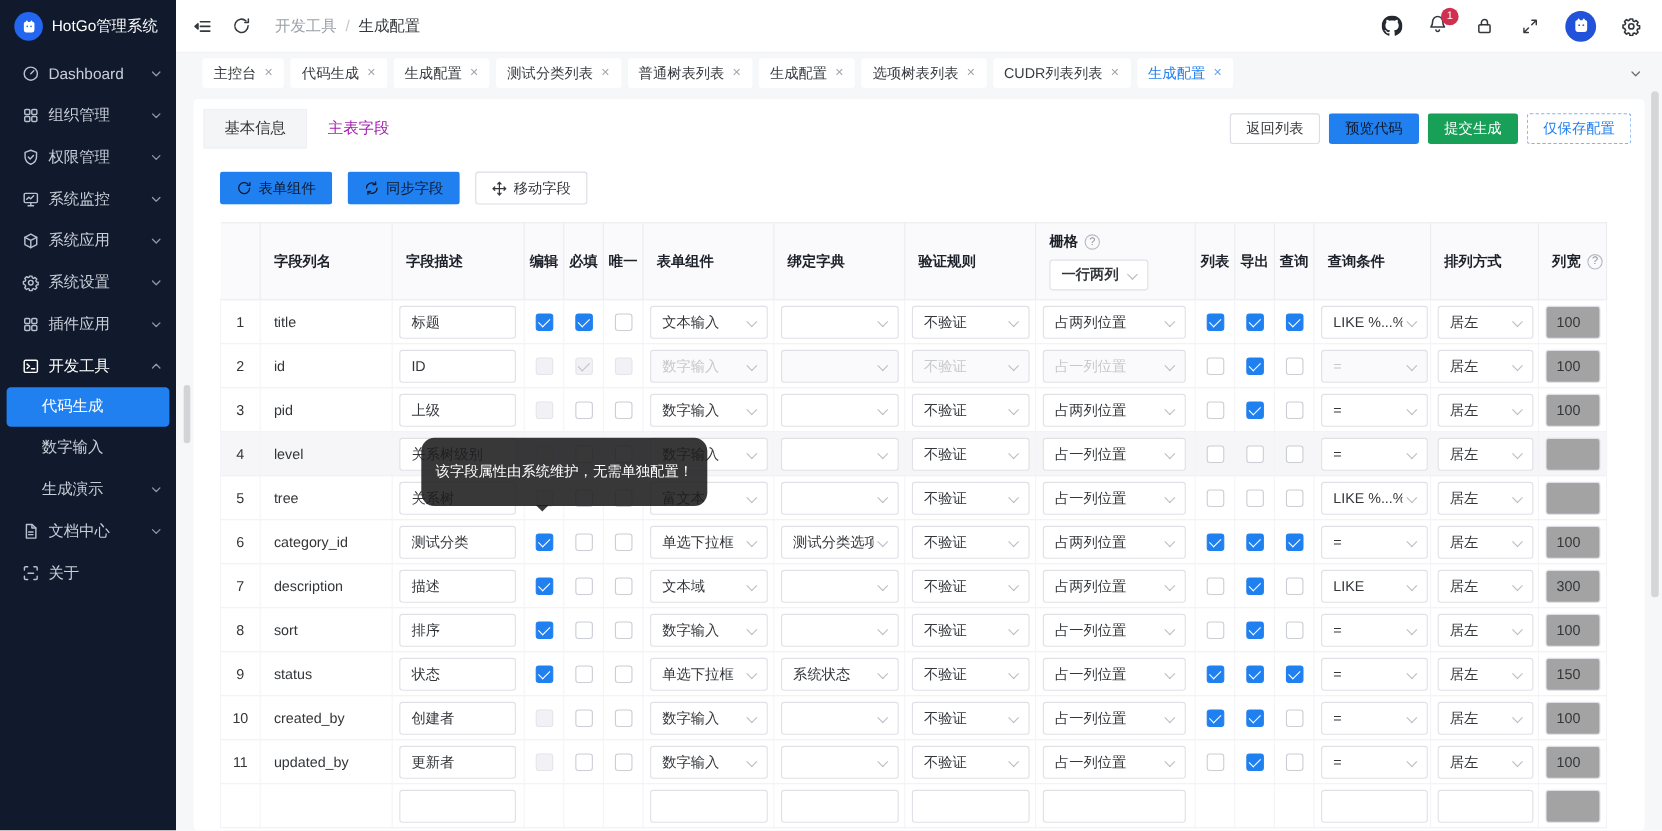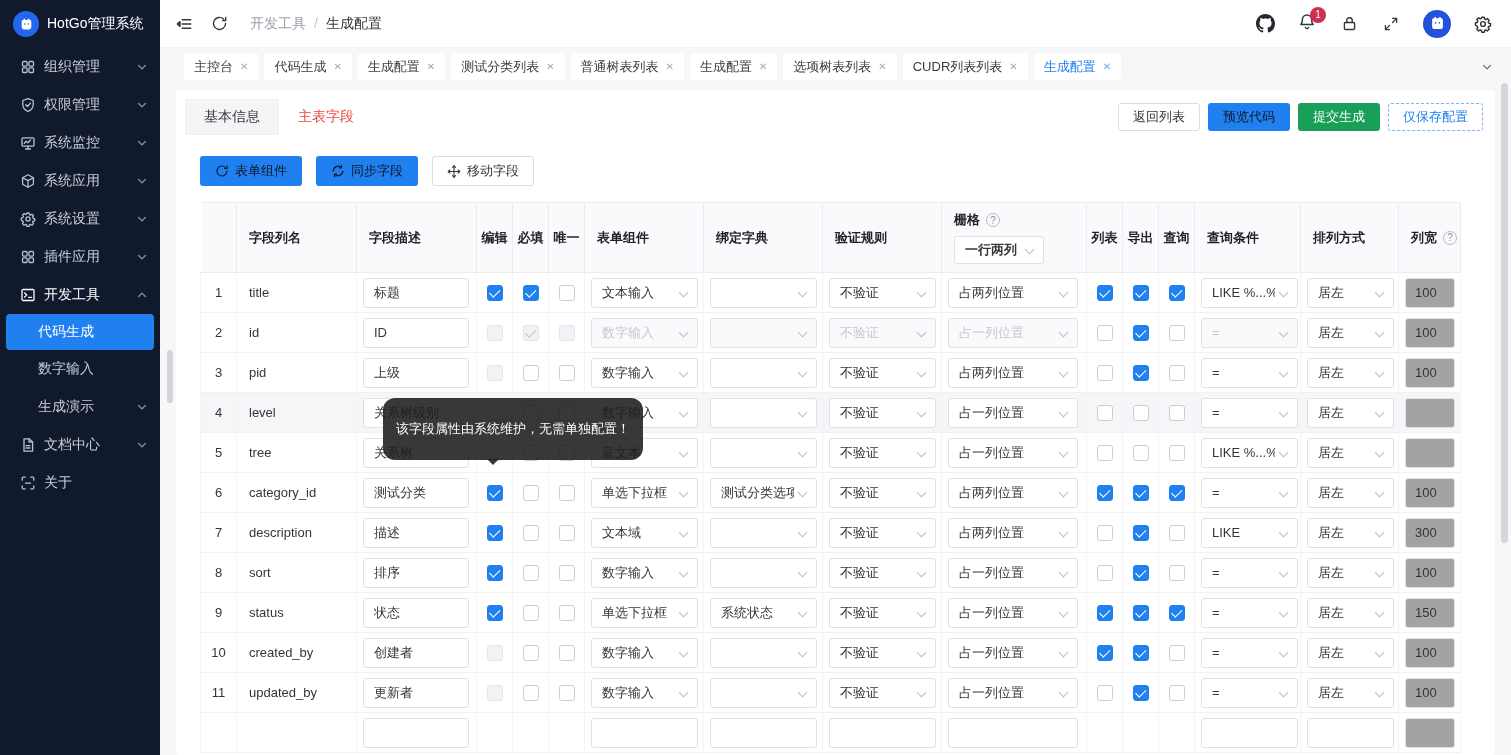--- a/index.html
+++ b/index.html
@@ -35,21 +35,21 @@
   .chip .x{color:#a3a8b0;font-size:10px}
   .chip.active{color:#2080f0}
   .chip.active .x{color:#6aa7ef}
   .tab-dd{margin-left:auto;border:none;background:transparent;color:#6b7077;cursor:pointer;display:flex;padding:4px}
   
   .content{position:absolute;top:90px;left:16px;right:16px;bottom:0}
   .card{background:#fff;border-radius:4px;height:100%;overflow:hidden;position:relative;padding:0 24px}
   .card-head{display:flex;align-items:center;justify-content:space-between;padding:9px 0 0 0;margin:0 -16px 0 -15px}
   .ctabs{display:flex}
   .ctab{height:36px;padding:0 18px;display:flex;align-items:center;font-size:14px;background:#f4f5f7;color:#33363a;border:1px solid #efeff4;cursor:pointer}
-  .ctab.active{background:#fff;color:#ef4444;border-color:transparent}
+  .ctab.active{background:#fff;color:#a21caf;border-color:transparent}
   .head-btns{display:flex;gap:8px;padding-right:4px}
   .btn{height:28px;border-radius:3px;font-size:13px;padding:0 14px;display:inline-flex;align-items:center;gap:6px;border:1px solid transparent;background:#fff;cursor:pointer;white-space:nowrap}
   .btn.plain{border-color:#dadde3;color:#33363a}
   .btn.primary{background:#2080f0;color:#0f172a}
   .btn.success{background:#18a058;color:#fff}
   .btn.dashed{border:1px dashed #82b4f3;color:#2080f0}
   .toolbar{display:flex;gap:14px;margin-top:21px}
   .toolbar .btn{height:30px}
   .btn .bic{display:flex;width:14px;height:14px}
   
@@ -104,20 +104,34 @@
           <circle cx="9.6" cy="11.2" r="1.1" fill="#2366f0"></circle>
           <circle cx="14.4" cy="11.2" r="1.1" fill="#2366f0"></circle>
         </svg>
       </span>
     <span class="logo-text">HotGo管理系统</span>
   </div>
   <nav id="side-menu">
       <div class="s-item">
         <span class="s-ic">
           <svg viewBox="0 0 16 16" width="16" height="16" fill="none" stroke="currentColor" stroke-width="1.3" stroke-linecap="round" stroke-linejoin="round">
+            <circle cx="8" cy="8" r="6"></circle>
+            <path d="M8 8l2.7-2.7"></path>
+          </svg>
+        </span>
+        <span>Dashboard</span>
+        <span class="chev">
+          <svg viewBox="0 0 16 16" width="12" height="12" fill="none" stroke="currentColor" stroke-width="1.6" stroke-linecap="round" stroke-linejoin="round">
+            <path d="M3.5 6l4.5 4.5L12.5 6"></path>
+          </svg>
+        </span>
+      </div>
+      <div class="s-item">
+        <span class="s-ic">
+          <svg viewBox="0 0 16 16" width="16" height="16" fill="none" stroke="currentColor" stroke-width="1.3" stroke-linecap="round" stroke-linejoin="round">
             <rect x="2.5" y="2.5" width="4.6" height="4.6" rx="1"></rect>
             <rect x="8.9" y="2.5" width="4.6" height="4.6" rx="1"></rect>
             <rect x="2.5" y="8.9" width="4.6" height="4.6" rx="1"></rect>
             <rect x="8.9" y="8.9" width="4.6" height="4.6" rx="1"></rect>
           </svg>
         </span>
         <span>组织管理</span>
         <span class="chev">
           <svg viewBox="0 0 16 16" width="12" height="12" fill="none" stroke="currentColor" stroke-width="1.6" stroke-linecap="round" stroke-linejoin="round">
             <path d="M3.5 6l4.5 4.5L12.5 6"></path>

